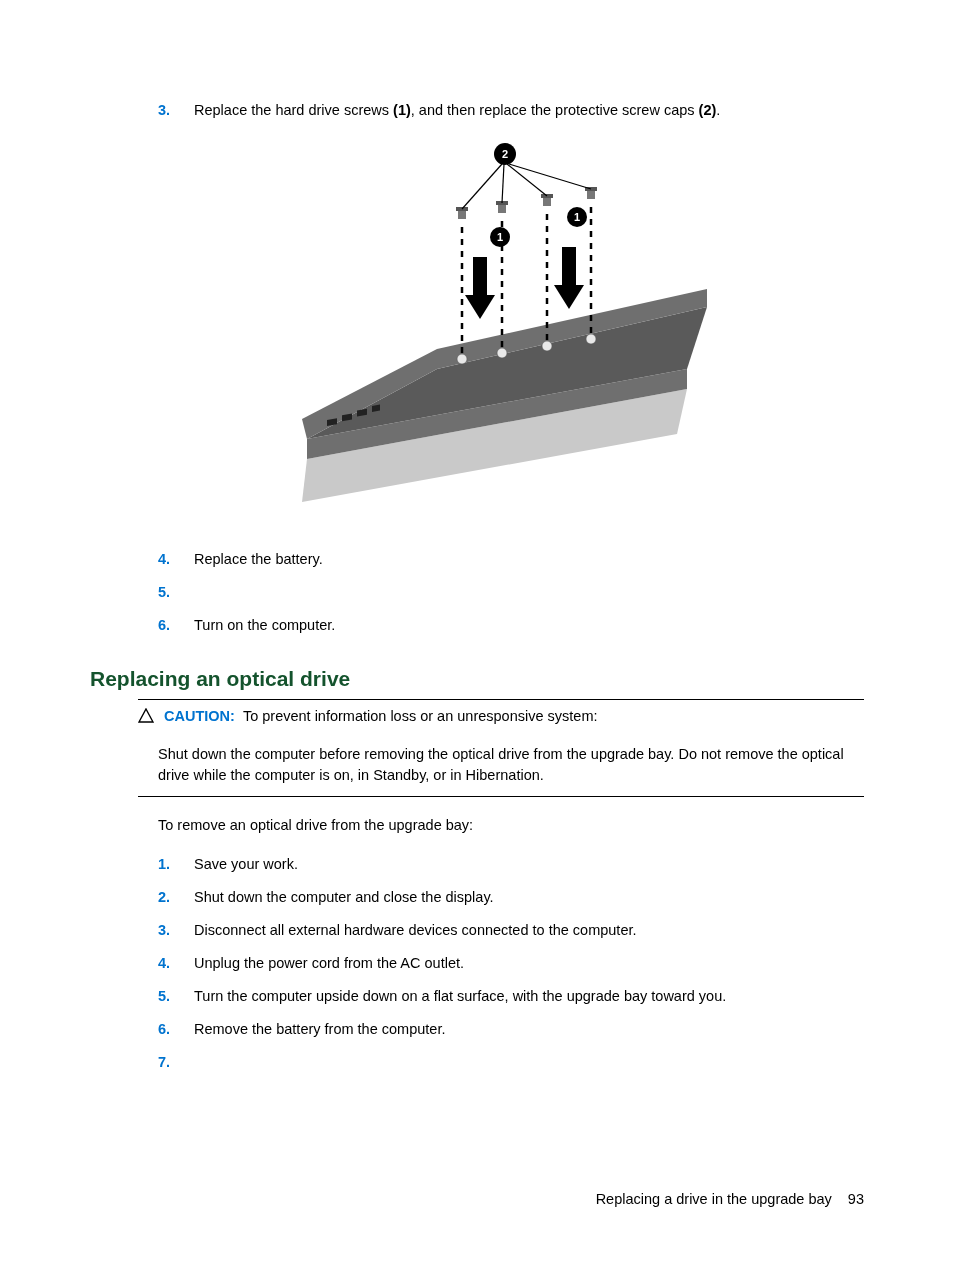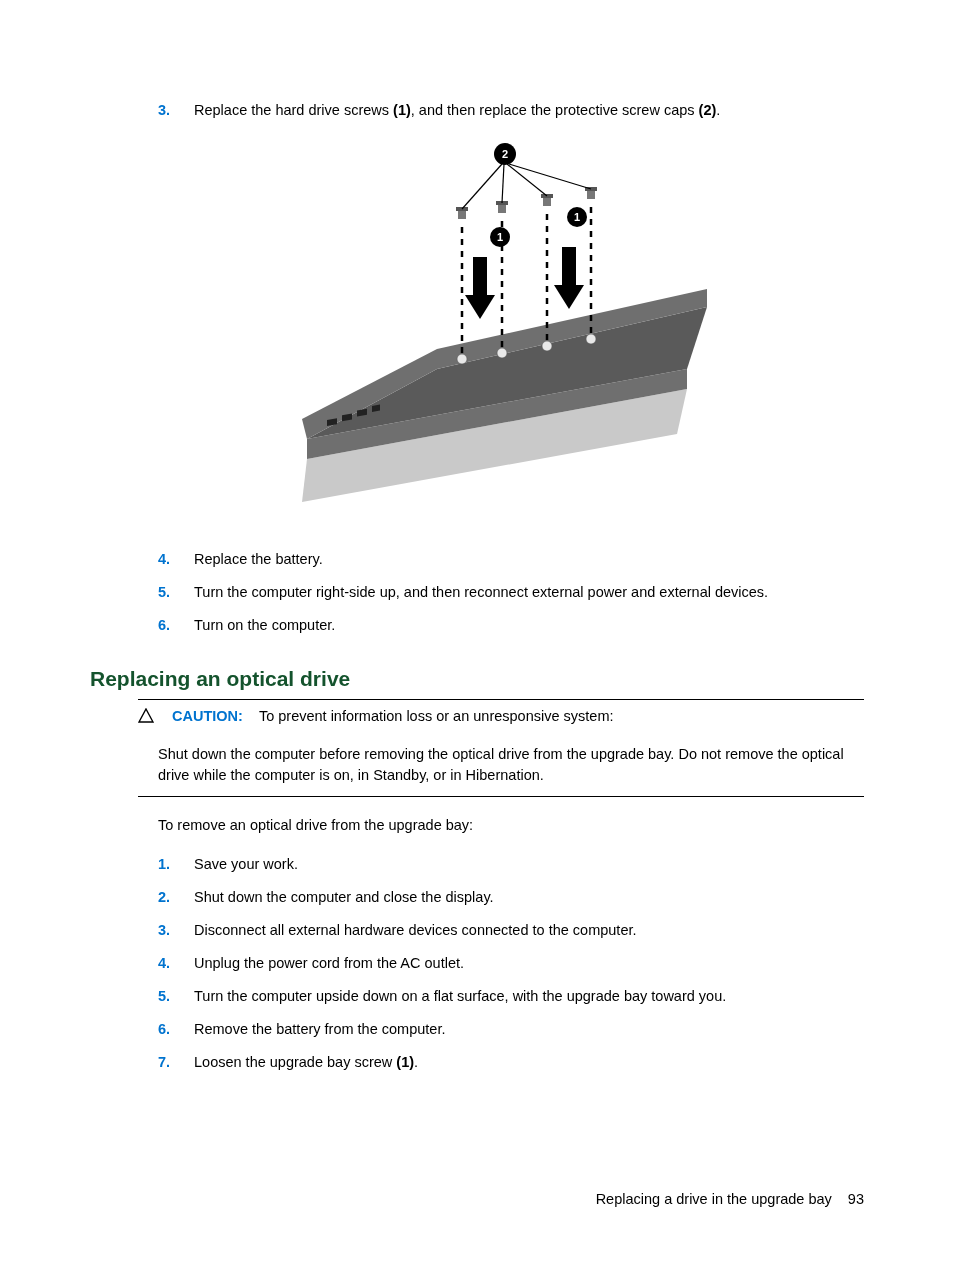--- a/index.html
+++ b/index.html
@@ -58,21 +58,21 @@
     .caution-block {
       border-top: 1px solid #000;
       border-bottom: 1px solid #000;
       padding: 6px 0 10px 0;
       margin-left: 48px;
       margin-bottom: 18px;
     }
     .caution-row {
       display: flex;
       align-items: flex-start;
-      gap: 16px;
+      gap: 8px;
     }
     .caution-icon-wrap {
       width: 18px;
       flex-shrink: 0;
       padding-top: 2px;
     }
     .caution-label {
       color: #0073cf;
       font-weight: bold;
       flex-shrink: 0;
@@ -190,21 +190,20 @@
       </svg>
     </div>
   </div>
 
   <div class="ol-item indent">
     <div class="ol-num">4.</div>
     <div class="ol-text">Replace the battery.</div>
   </div>
   <div class="ol-item indent">
     <div class="ol-num">5.</div>
-    <div class="ol-text">Turn the computer right-side up, and then reconnect external power and external devices.</div>
   </div>
   <div class="ol-item indent">
     <div class="ol-num">6.</div>
     <div class="ol-text">Turn on the computer.</div>
   </div>
 
   <h2 class="section-heading">Replacing an optical drive</h2>
 
   <div class="caution-block">
     <div class="caution-row">
@@ -240,23 +239,20 @@
   <div class="ol-item indent">
     <div class="ol-num">5.</div>
     <div class="ol-text">Turn the computer upside down on a flat surface, with the upgrade bay toward you.</div>
   </div>
   <div class="ol-item indent">
     <div class="ol-num">6.</div>
     <div class="ol-text">Remove the battery from the computer.</div>
   </div>
   <div class="ol-item indent">
     <div class="ol-num">7.</div>
-    <div class="ol-text">
-      <span>Loosen the upgrade bay screw </span><span class="bold">(1)</span><span>.</span>
-    </div>
   </div>
 
 </div>
 
 <div class="footer">
   <span>Replacing a drive in the upgrade bay</span>
   <span class="footer-pagenum">93</span>
 </div>
 
 </body></html>

